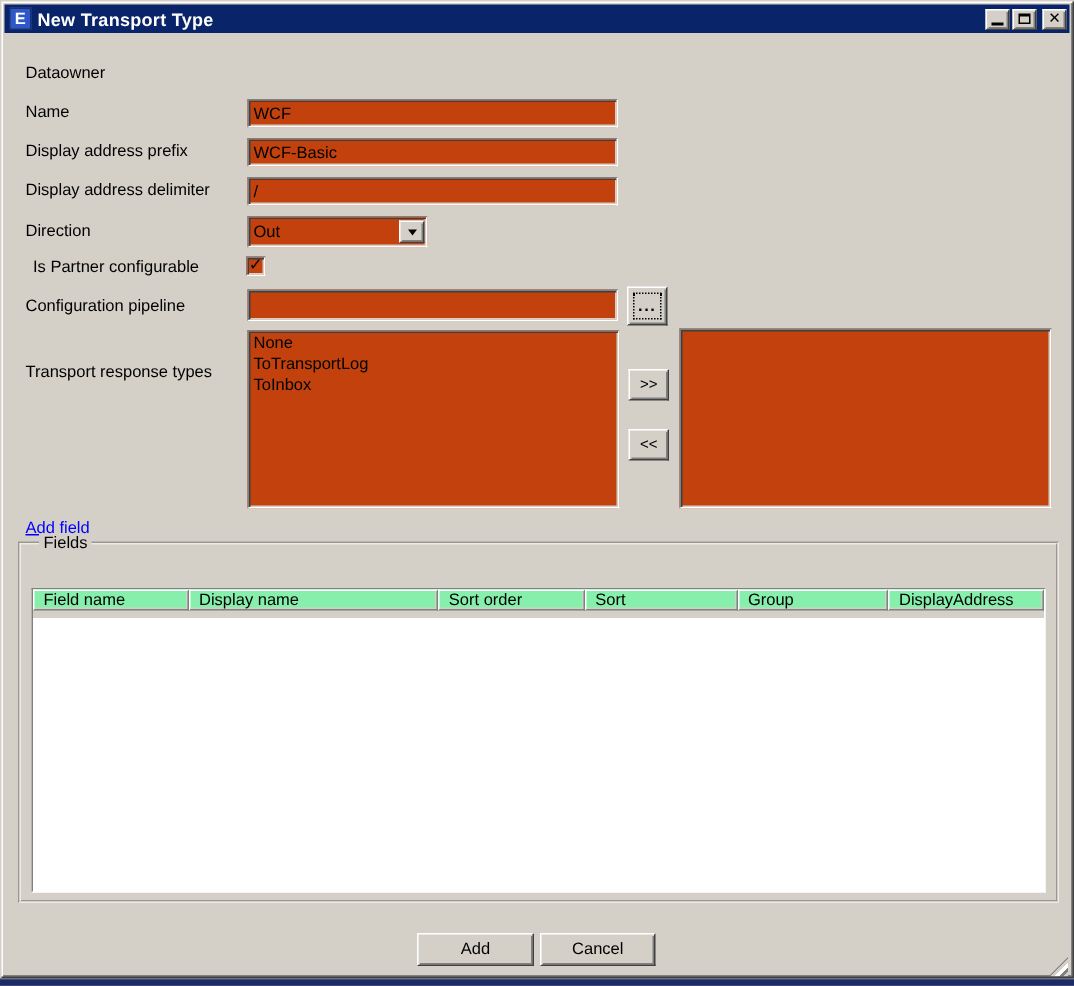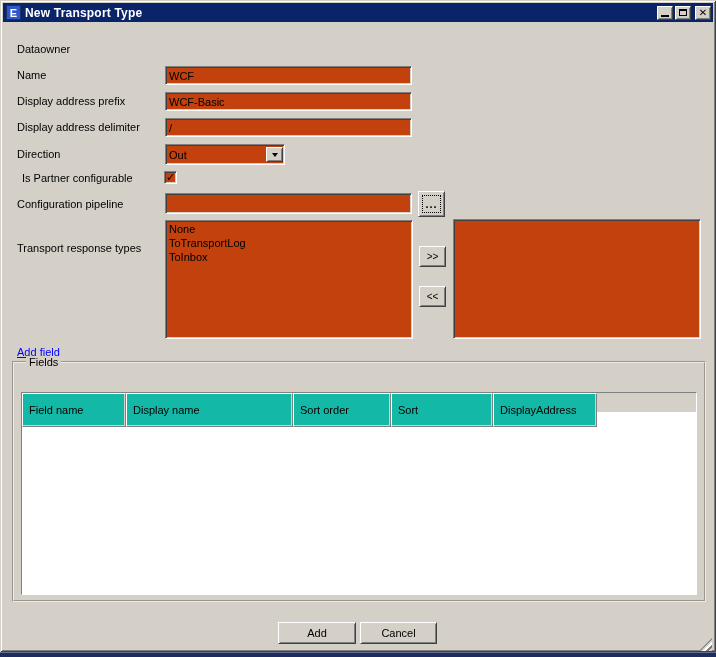--- a/index.html
+++ b/index.html
@@ -55,21 +55,21 @@
   .mvbtn{width:27px;height:21px;display:flex;align-items:center;justify-content:center;font-size:10px;}
 
   a.addfield{color:#0000ff;text-decoration:underline;cursor:pointer;}
 
   .groupbox{border:2px groove #eeeae4;}
   .group-legend{position:absolute;top:-7px;left:12px;background:#d4d0c8;padding:0 3px;}
 
   .listview{background:#fff;border:1px solid;border-color:#808080 #fff #fff #808080;
     box-shadow:inset 1px 1px 0 #404040, inset -1px -1px 0 #d4d0c8;}
   .lv-header{display:flex;height:19px;background:#d4d0c8;}
-  .lv-col{height:34px;display:flex;align-items:center;padding-left:6px;background:#14b8a6;
+  .lv-col{height:14px;display:flex;align-items:center;padding-left:6px;background:#86efac;
     border:1px solid;border-color:#fff #808080 #808080 #fff;
     box-shadow:inset -1px -1px 0 #d4d0c8;white-space:nowrap;overflow:hidden;}
   .lv-body{background:#fff;width:100%;height:182px;}
 
   .pushbtn{height:22px;display:flex;align-items:center;justify-content:center;font-size:11px;}
 
   .resize-grip{width:13px;height:13px;clip-path:polygon(100% 0,100% 100%,0 100%);
     background:repeating-linear-gradient(135deg,#ffffff 0 2px,#808080 2px 4px,#d4d0c8 4px 6px);}
 </style>
 </head>
@@ -149,20 +149,23 @@
           </div>
         <div class="lv-col" style="width:167px;">
           <span>Display name</span>
           </div>
         <div class="lv-col" style="width:98px;">
           <span>Sort order</span>
           </div>
         <div class="lv-col" style="width:102px;">
           <span>Sort</span>
           </div>
+        <div class="lv-col" style="width:101px;">
+          <span>Group</span>
+          </div>
         <div class="lv-col" style="width:104px;">
           <span>DisplayAddress</span>
           </div>
       </div>
       <div class="lv-body"></div>
     </div>
   </div>
 
   <div class="abs raised pushbtn" style="left:278px;top:622px;width:78px;">
     <span>Add</span>

